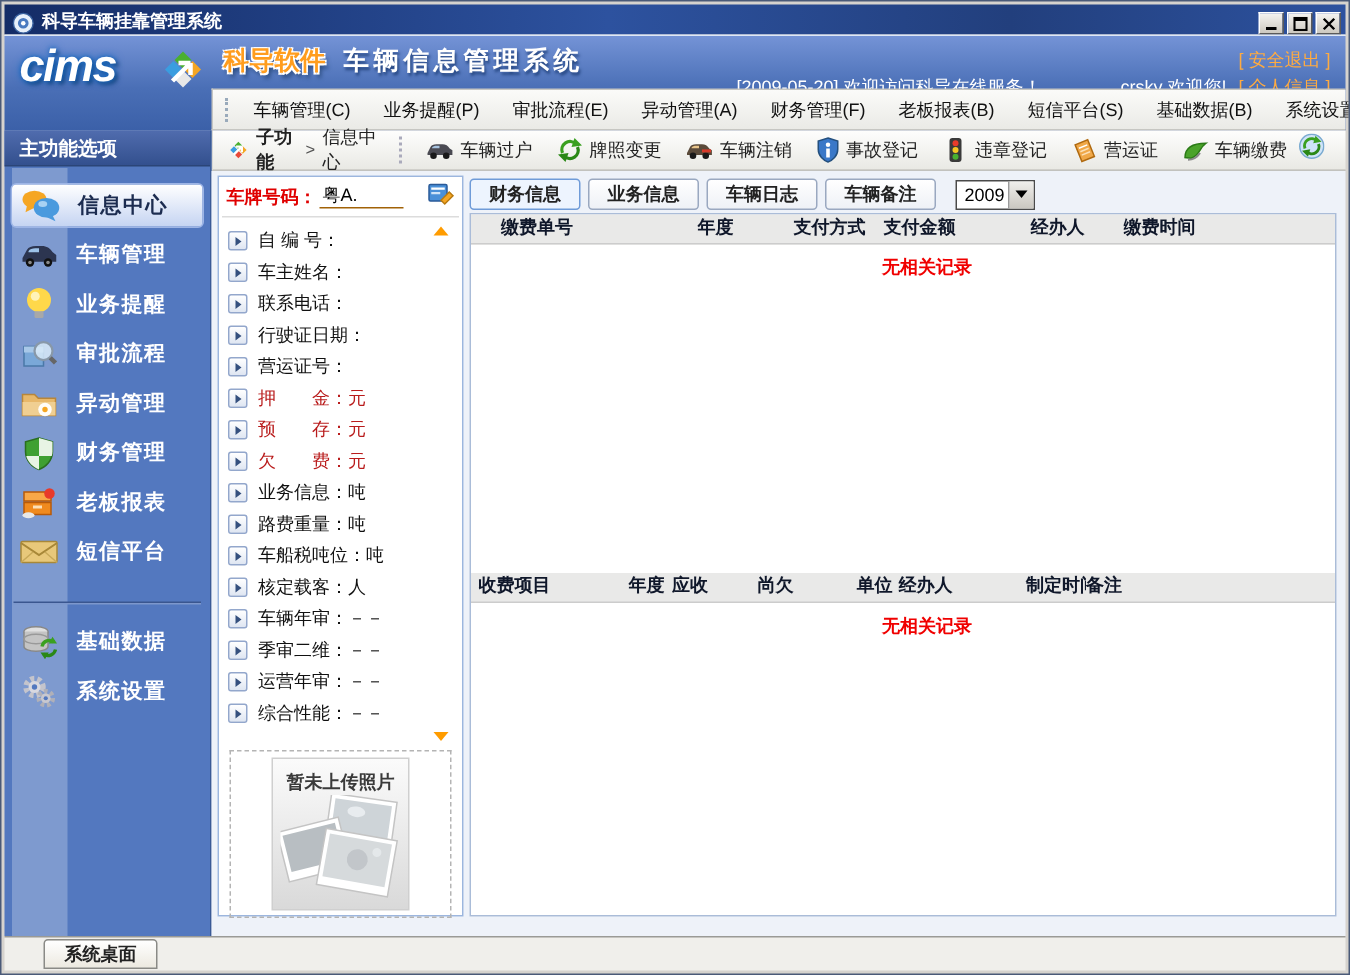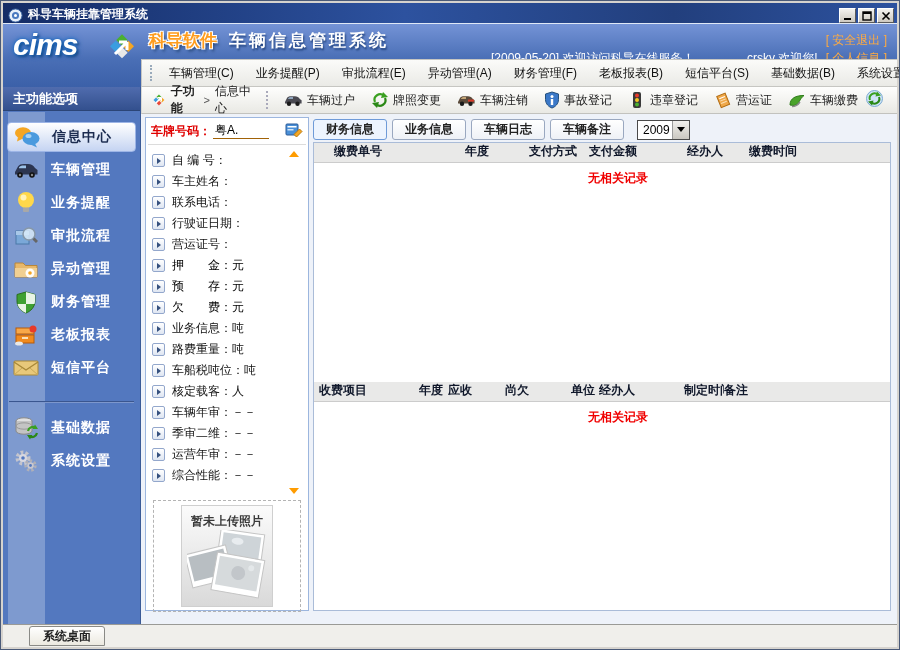--- a/index.html
+++ b/index.html
@@ -88,21 +88,21 @@
   .pp-edit { margin-left:auto; cursor:pointer; }
   .pp-sep { border-top:1px solid #dcdcdc; margin:0 2px; }
   .pp-list { position:relative; padding:5px 0 10px 6px; }
   .pp-row { display:flex; align-items:center; height:21px; font-size:12px; color:#111; }
   .pp-btn { width:13px; height:13px; border:1px solid #93a7cc; border-radius:2px;
     background:linear-gradient(180deg,#fff,#dfe6f2); display:flex; align-items:center;
     justify-content:center; cursor:pointer; flex-shrink:0; }
   .pp-btn::after { content:""; border-left:4px solid #35507e; border-top:3px solid transparent;
     border-bottom:3px solid transparent; margin-left:1px; }
   .pp-row .lbl { margin-left:7px; white-space:nowrap; }
-  .pp-row.red { color:#000000;font-family:Liberation Serif, serif; }
+  .pp-row.red { color:#b91c1c;font-family:Liberation Serif, serif; }
   .arrow-up { position:absolute; top:6px; right:9px; width:0; height:0; cursor:pointer;
     border-left:5px solid transparent; border-right:5px solid transparent;
     border-bottom:6px solid #ff9c00; }
   .arrow-down { position:absolute; bottom:2px; right:9px; width:0; height:0; cursor:pointer;
     border-left:5px solid transparent; border-right:5px solid transparent;
     border-top:6px solid #ff9c00; }
   .photo-box { margin:4px 7px; border:1px dashed #b4b4b4; height:112px;
     display:flex; align-items:center; justify-content:center; }
   .photo-inner { width:92px; height:102px; background:linear-gradient(180deg,#fbfbfb,#d9d9d9);
     border:1px solid #cfcfcf; display:flex; flex-direction:column; align-items:center;

